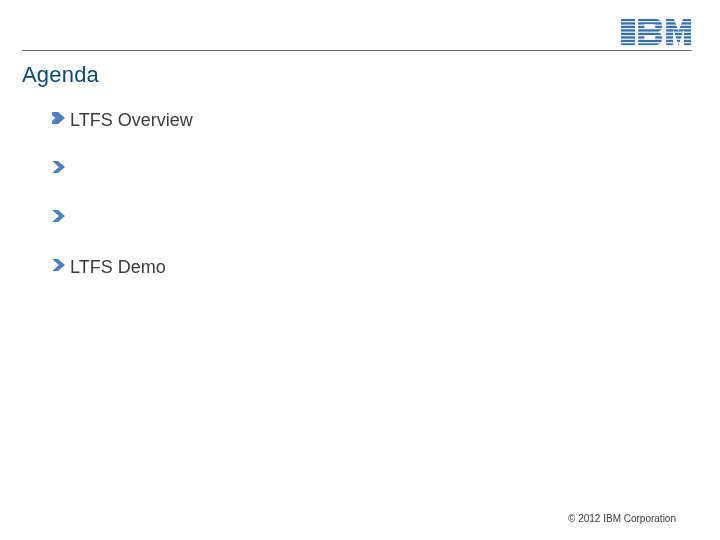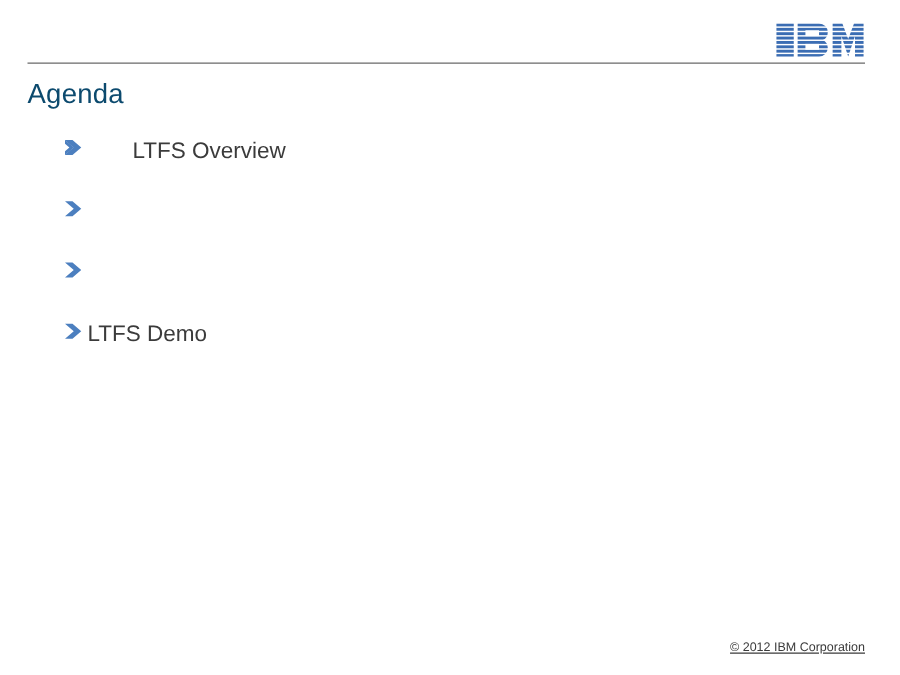--- a/index.html
+++ b/index.html
@@ -41,34 +41,33 @@
     top: 110px;
     left: 50px;
   }
   .agenda-item {
     display: flex;
     align-items: center;
     margin-top: 28px;
     font-size: 18px;
     color: #3b3b3b;
   }
-  .agenda-item:first-child { margin-top: 0; gap: 36px; }
+  .agenda-item:first-child { margin-top: 0; }
   .arrow-icon {
     display: inline-block;
     margin-right: 4px;
     position: relative;
     top: 0px;
   }
   .footer {
     position: absolute;
     bottom: 16px;
-    right: 28px;
+    right: 44px;
     font-size: 10px;
     color: #3b3b3b;
-    text-decoration: underline;
   }
 </style>
 </head>
 <body>
 
 <div class="logo">
   <svg viewBox="0 0 90 36" xmlns="http://www.w3.org/2000/svg">
     <defs>
       <mask id="stripes">
         <rect x="0" y="0" width="90" height="36" fill="black"></rect>

